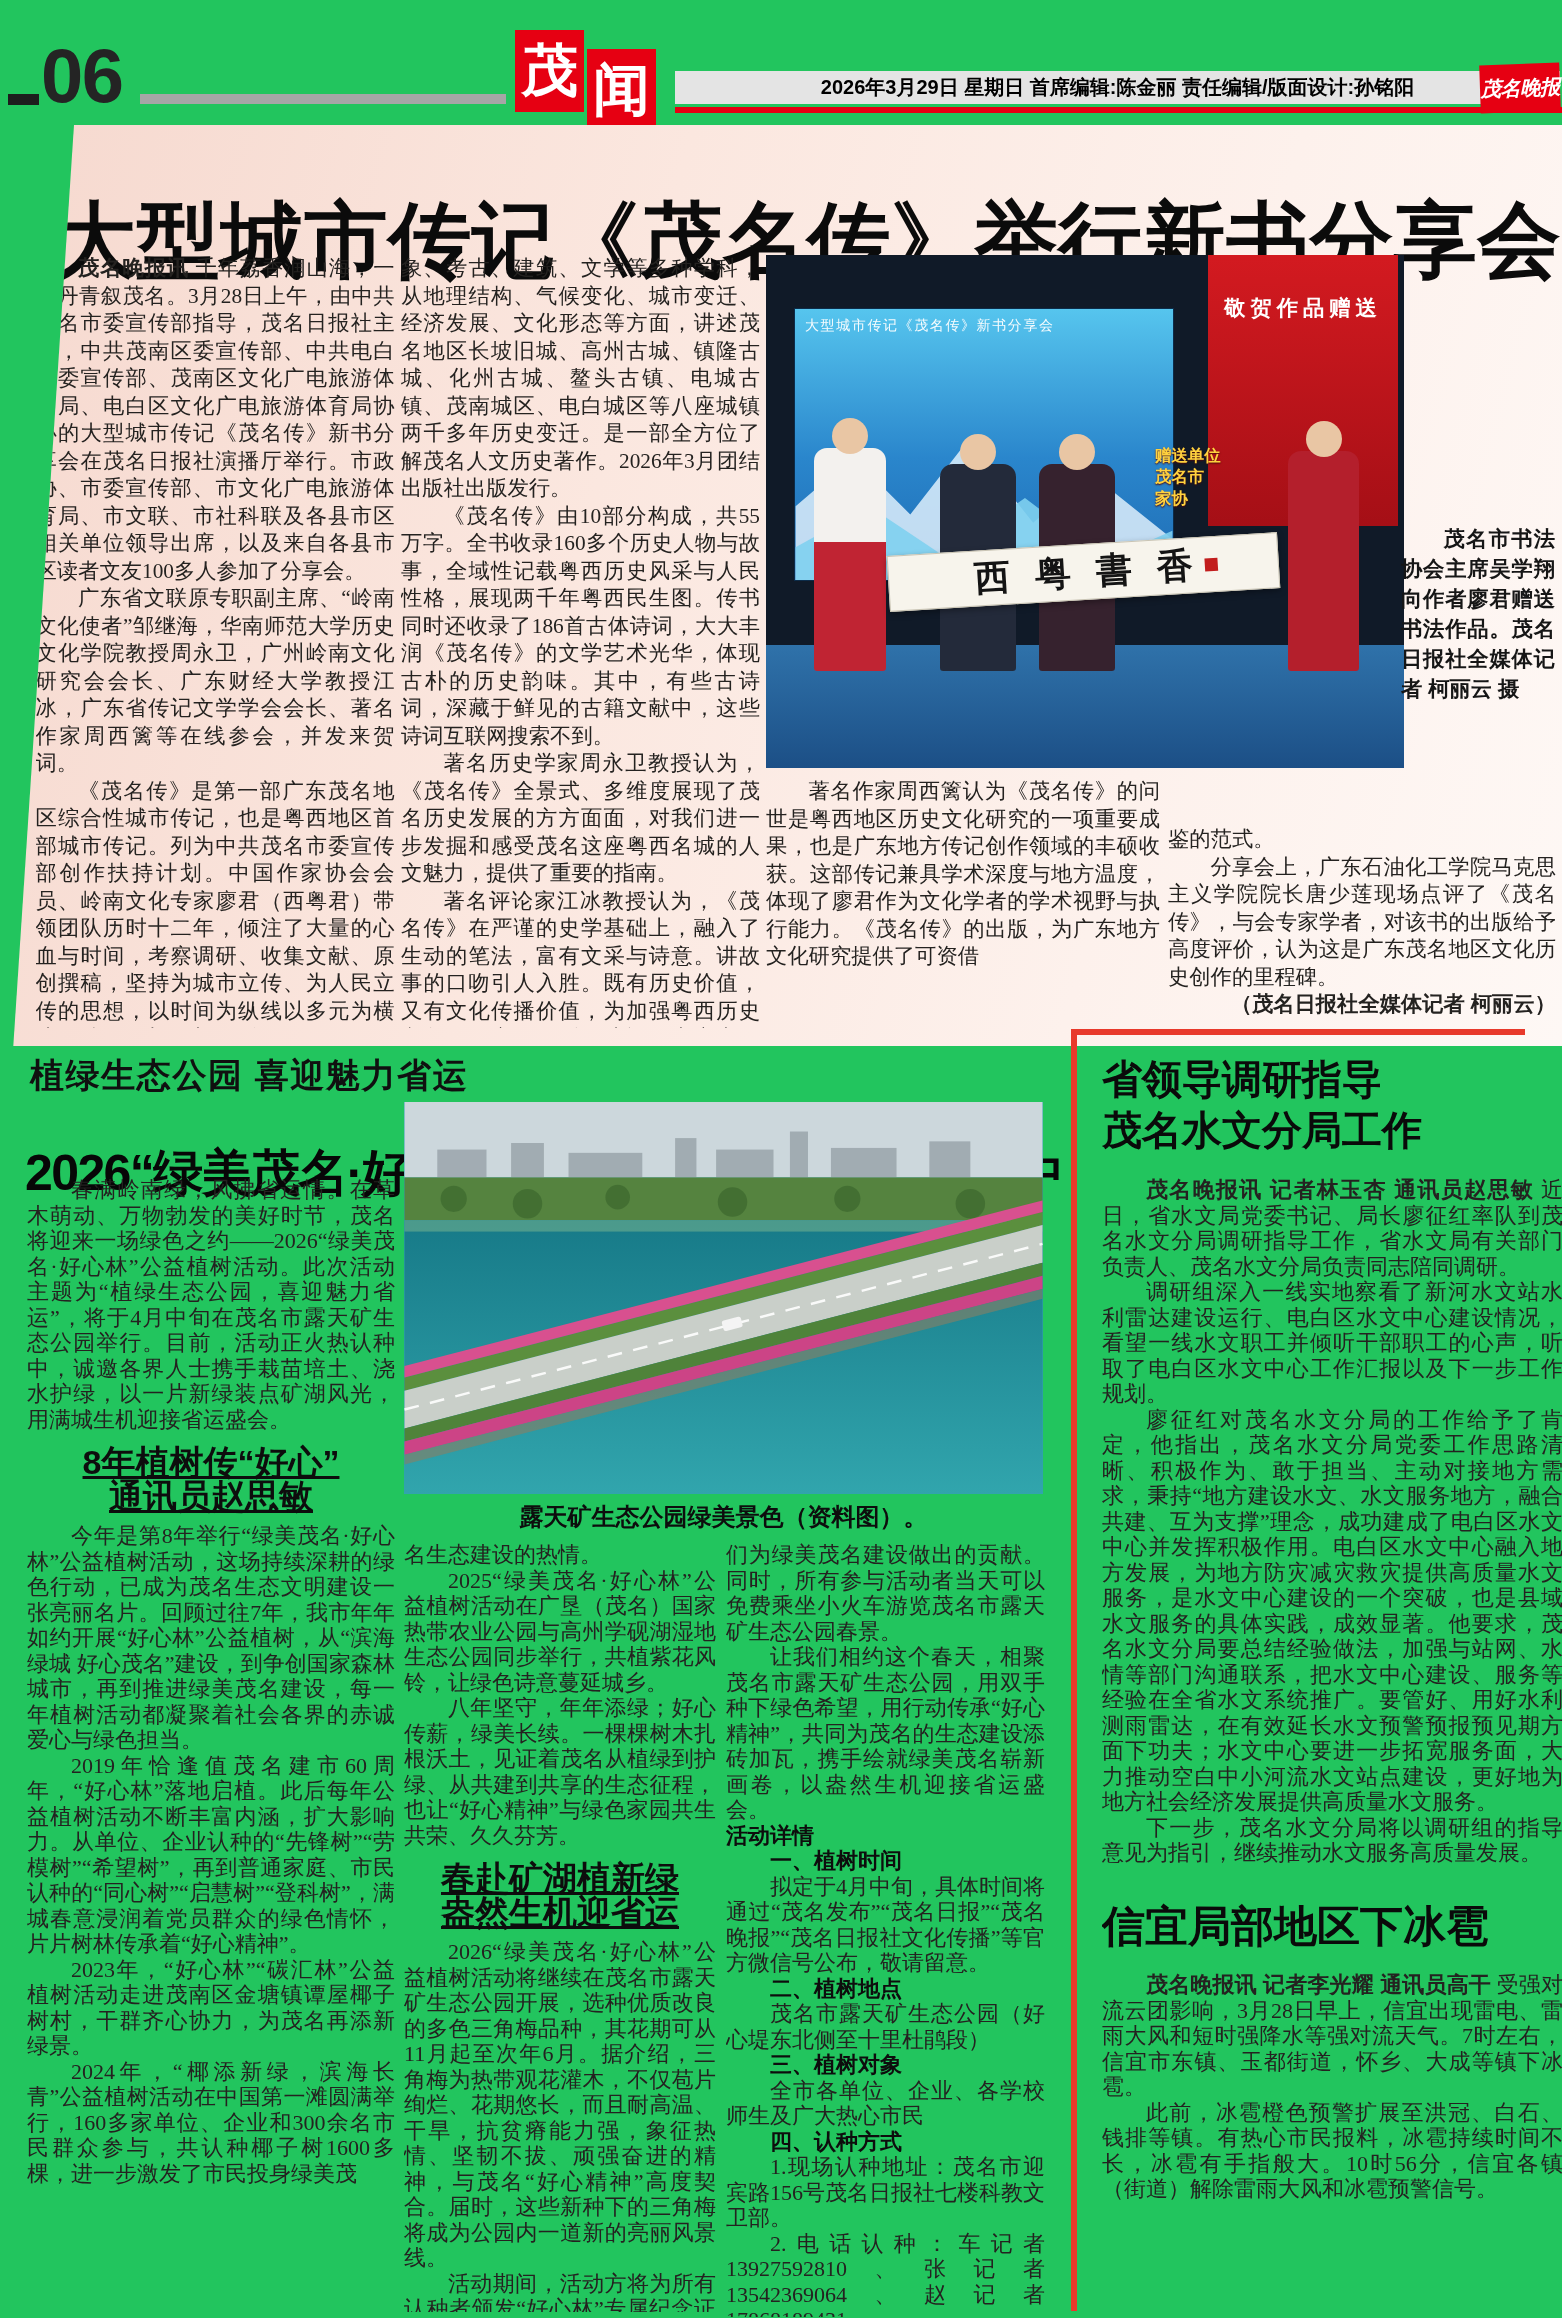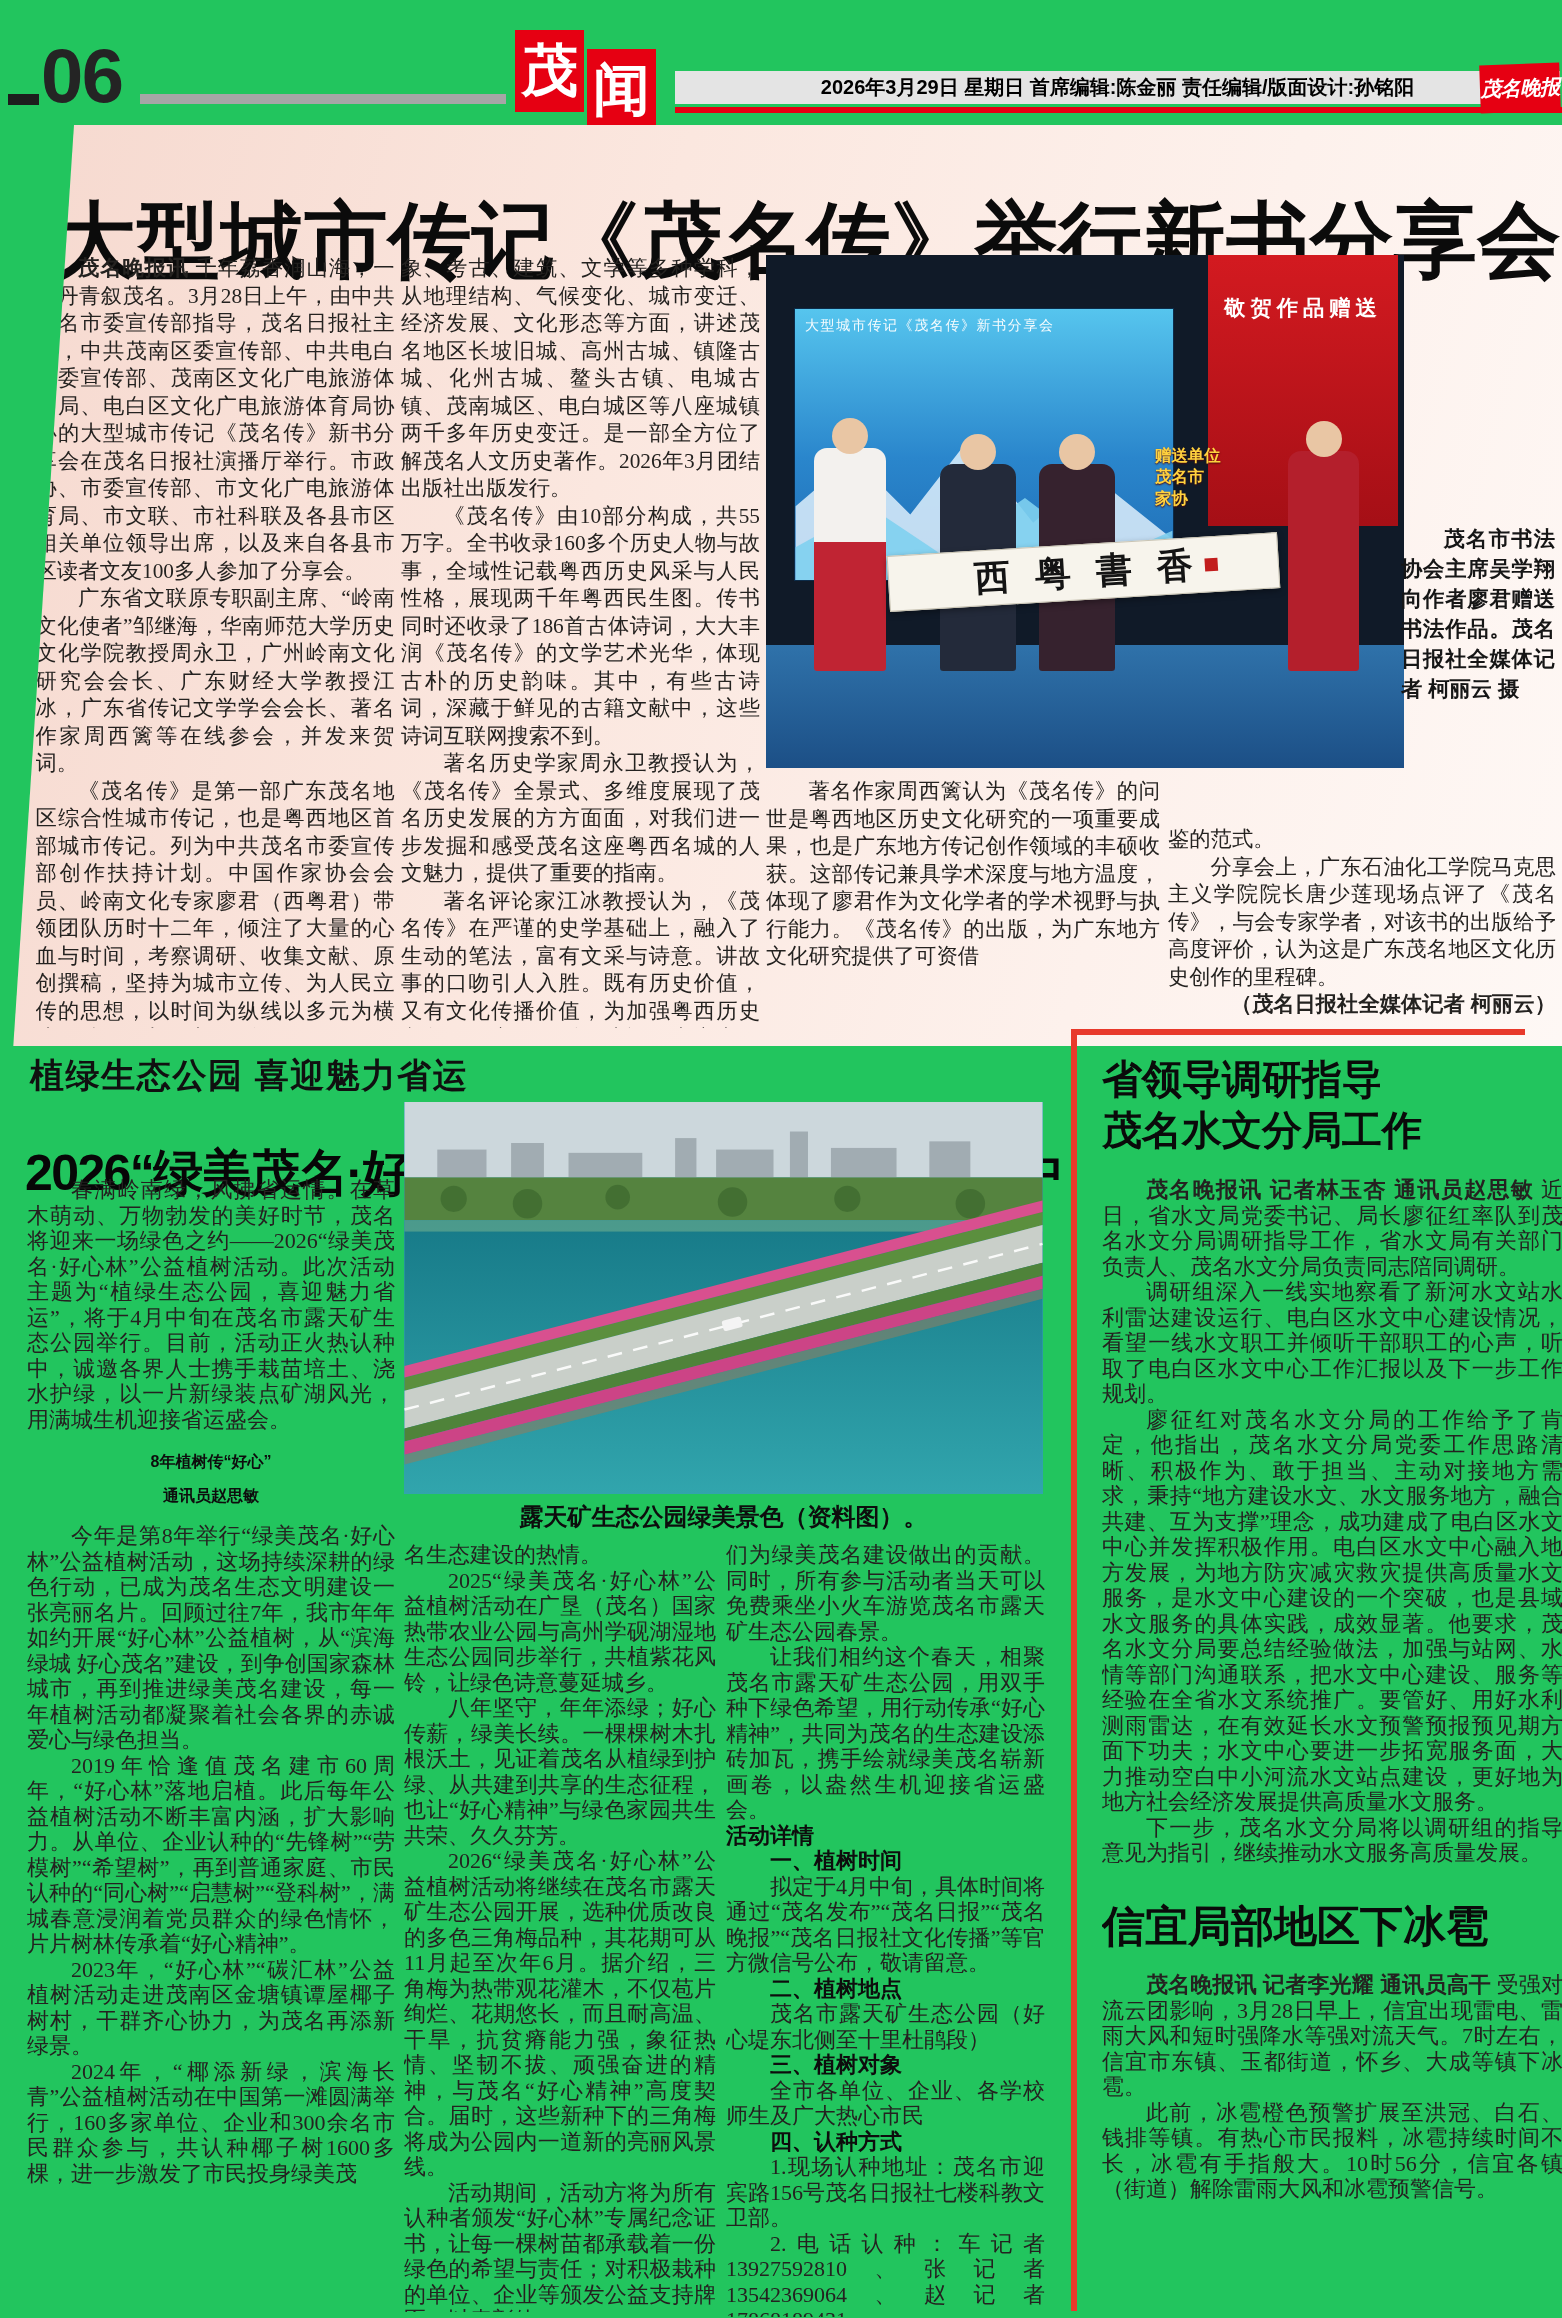--- a/index.html
+++ b/index.html
@@ -77,22 +77,22 @@
              font-family:"Liberation Sans","DejaVu Sans",sans-serif;letter-spacing:1.6px;}
   .a2-headline{position:absolute;left:25px;top:1098px;width:1044px;font-weight:900;font-size:50px;
                color:#070707;font-family:"Liberation Sans","DejaVu Sans",sans-serif;
                letter-spacing:-1.6px;white-space:nowrap;}
   .a2col{position:absolute;font-size:22px;line-height:25.5px;text-align:justify;overflow:hidden;color:#242220;}
   .a2col p{margin:0;text-indent:2em;}
   .a2col p.cont{text-indent:0;}
   .a2-c1{left:27px;top:1177px;width:368px;height:1133px;}
   .a2-c2{left:404px;top:1542px;width:312px;height:770px;}
   .a2-c3{left:726px;top:1542px;width:319px;height:775px;}
-  .subhead{text-align:center;font-weight:900;font-size:16px;line-height:34px;margin:13px 0 10px 0;
-           color:#0d0d0d;font-family:"Liberation Sans","DejaVu Sans",sans-serif;}
+  .subhead{text-align:center;font-weight:900;font-size:34px;line-height:34px;margin:13px 0 10px 0;
+           color:#0d0d0d;font-family:"Liberation Sans","DejaVu Sans",sans-serif;text-decoration:underline;}
   .item-t{font-weight:800;font-family:"Liberation Sans","DejaVu Sans",sans-serif;color:#0d0d0d;}
   .photo2{position:absolute;left:404px;top:1102px;width:639px;height:392px;overflow:hidden;background:#2fa3ae;}
   .photo2-caption{position:absolute;left:404px;top:1501px;width:639px;text-align:center;font-weight:800;
                   font-size:24px;color:#0d0d0d;font-family:"Liberation Sans","DejaVu Sans",sans-serif;}
 
   .rule-v{position:absolute;left:1071px;top:1029px;width:5.7px;height:1282px;background:#e8392b;}
   .rule-h{position:absolute;left:1071px;top:1029px;width:454px;height:5.7px;background:#e8392b;}
 
   
   .sidebar{position:absolute;left:1102px;top:1054px;width:461px;height:1261px;overflow:hidden;}
@@ -229,20 +229,24 @@
           <rect x="388" y="264" width="24" height="13" rx="3" fill="#f4f4f4"></rect>
         </g>
     </svg>
   </div>
   <div class="photo2-caption">露天矿生态公园绿美景色（资料图）。</div>
 
   <div class="a2col a2-c2">
     <p class="cont">名生态建设的热情。</p>
     <p>2025“绿美茂名·好心林”公益植树活动在广垦（茂名）国家热带农业公园与高州学砚湖湿地生态公园同步举行，共植紫花风铃，让绿色诗意蔓延城乡。</p>
     <p>八年坚守，年年添绿；好心传薪，绿美长续。一棵棵树木扎根沃土，见证着茂名从植绿到护绿、从共建到共享的生态征程，也让“好心精神”与绿色家园共生共荣、久久芬芳。</p>
+    <div class="subhead">
+      <div>春赴矿湖植新绿</div>
+      <div>盎然生机迎省运</div>
+    </div>
     <p>2026“绿美茂名·好心林”公益植树活动将继续在茂名市露天矿生态公园开展，选种优质改良的多色三角梅品种，其花期可从11月起至次年6月。据介绍，三角梅为热带观花灌木，不仅苞片绚烂、花期悠长，而且耐高温、干旱，抗贫瘠能力强，象征热情、坚韧不拔、顽强奋进的精神，与茂名“好心精神”高度契合。届时，这些新种下的三角梅将成为公园内一道新的亮丽风景线。</p>
     <p>活动期间，活动方将为所有认种者颁发“好心林”专属纪念证书，让每一棵树苗都承载着一份绿色的希望与责任；对积极栽种的单位、企业等颁发公益支持牌匾，以表彰他</p>
   </div>
 
   <div class="a2col a2-c3">
     <p class="cont">们为绿美茂名建设做出的贡献。同时，所有参与活动者当天可以免费乘坐小火车游览茂名市露天矿生态公园春景。</p>
     <p>让我们相约这个春天，相聚茂名市露天矿生态公园，用双手种下绿色希望，用行动传承“好心精神”，共同为茂名的生态建设添砖加瓦，携手绘就绿美茂名崭新画卷，以盎然生机迎接省运盛会。</p>
     <p class="item-t cont">活动详情</p>
     <p class="item-t">一、植树时间</p>
     <p>拟定于4月中旬，具体时间将通过“茂名发布”“茂名日报”“茂名晚报”“茂名日报社文化传播”等官方微信号公布，敬请留意。</p>

